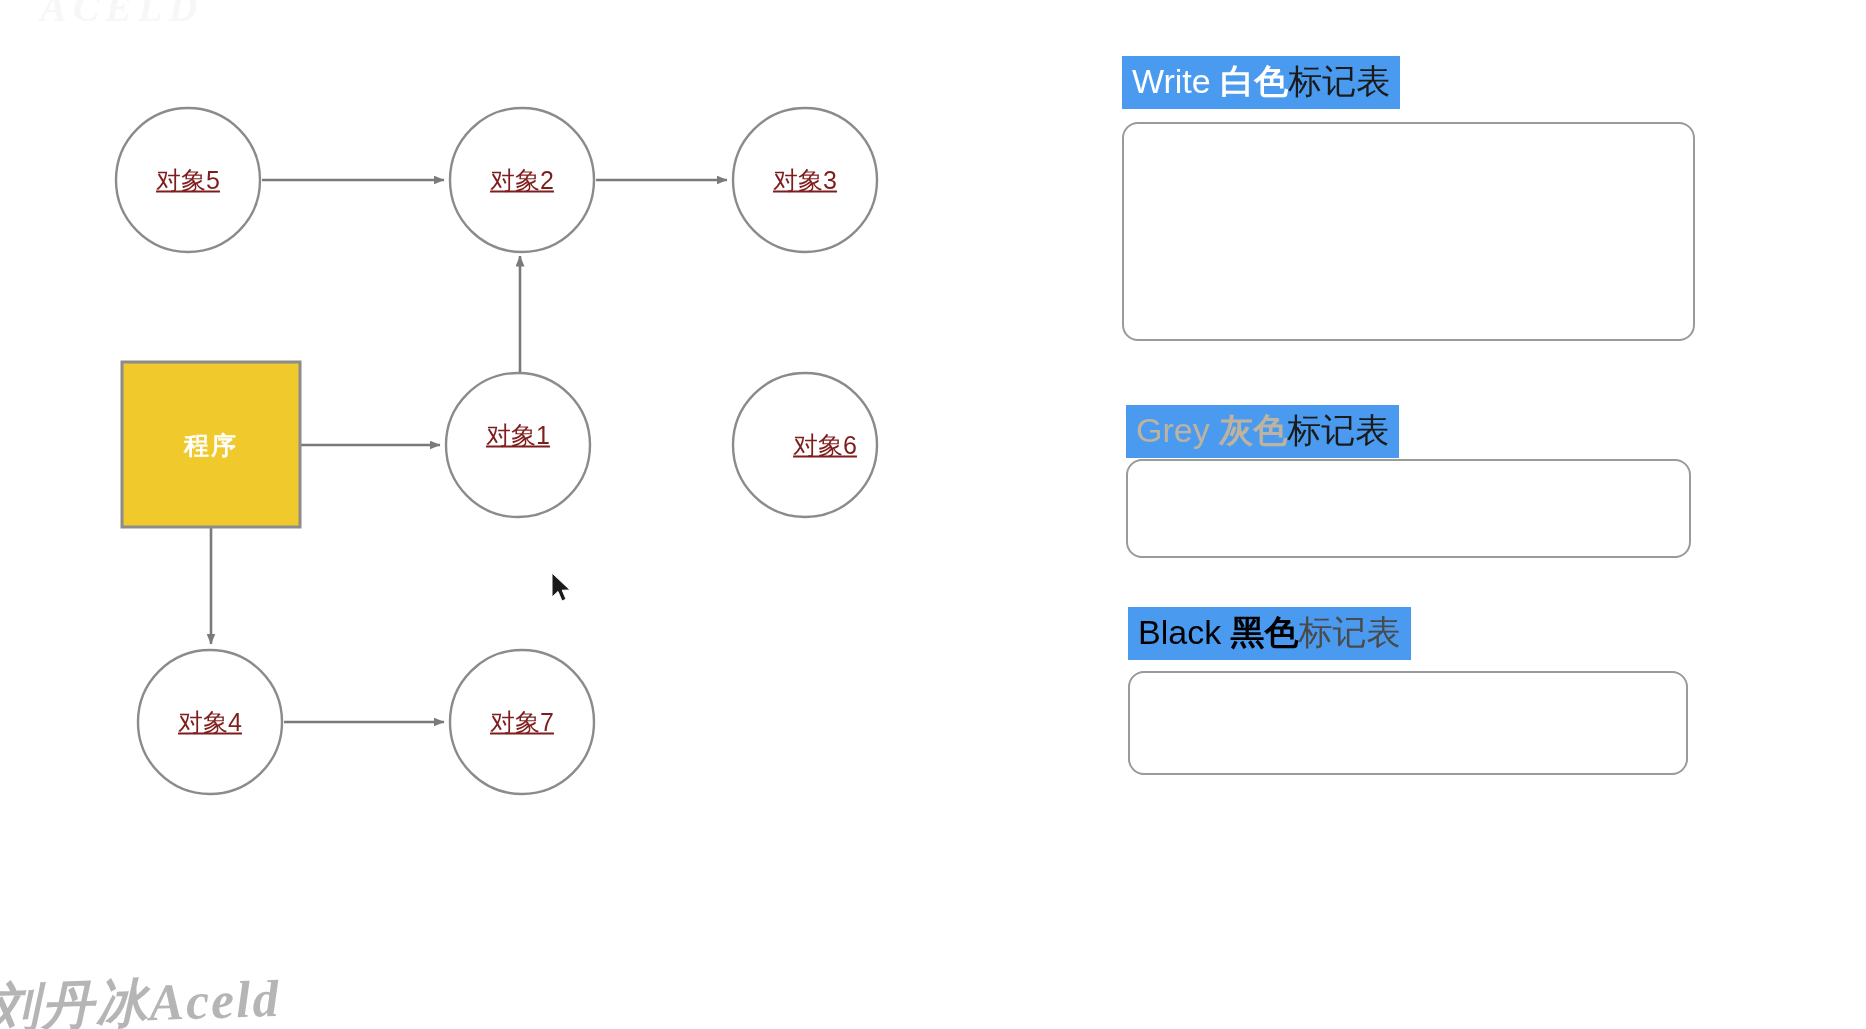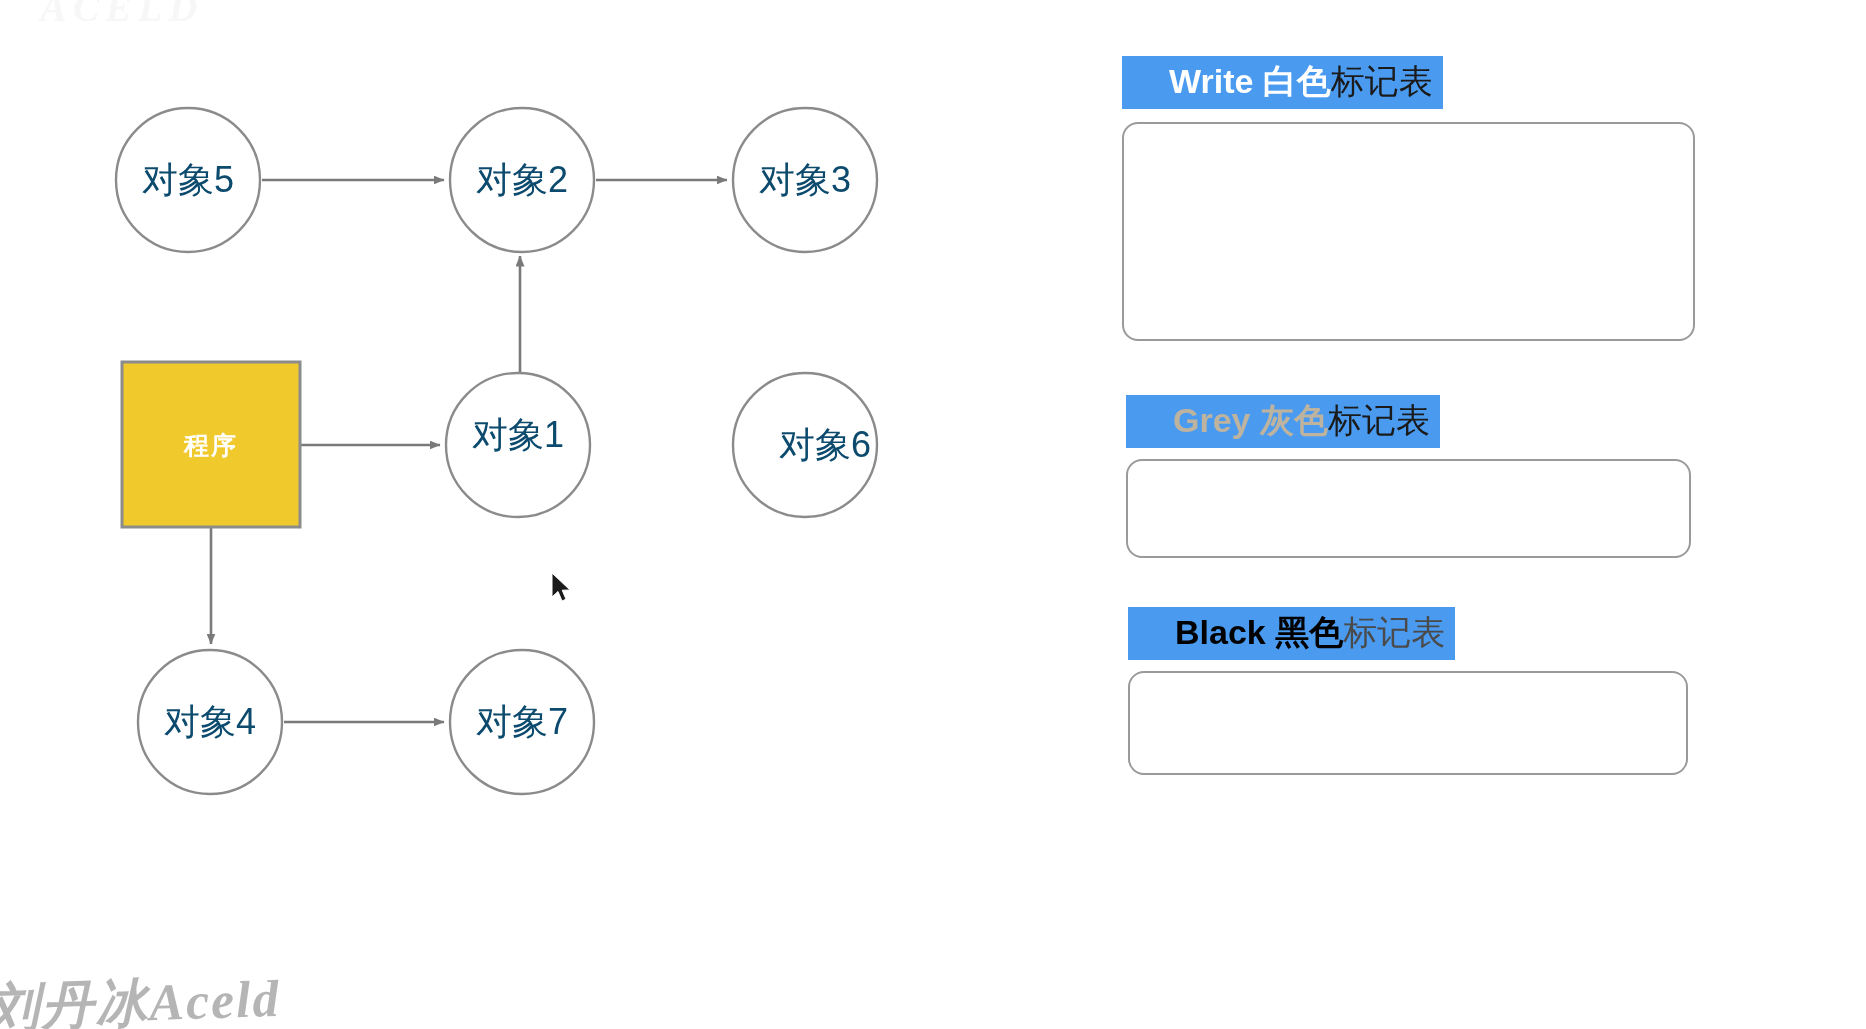--- a/index.html
+++ b/index.html
@@ -58,24 +58,25 @@
   
   #graph-svg {
     position: absolute;
     left: 0; top: 0;
     width: 1030px;
     height: 840px;
   }
   .node-label {
     position: absolute;
     transform: translate(-50%, -50%);
-    font-size: 36px;
-    color: #0c4a6e;
+    font-size: 25px;
+    color: #7f1d1d;
     white-space: nowrap;
     font-family: "Liberation Sans", "DejaVu Sans", sans-serif;
+    text-decoration: underline;
   }
   .proc-label {
     position: absolute;
     transform: translate(-50%, -50%);
     font-size: 25px;
     color: #ffffff;
     font-weight: bold;
     white-space: nowrap;
     letter-spacing: 2px;
   }
@@ -85,21 +86,21 @@
   .table-label {
     position: absolute;
     background: #4a9bf0;
     padding: 2px 10px 4px 10px;
     font-size: 34px;
     font-weight: bold;
     white-space: nowrap;
     line-height: 1.38;
     z-index: 3;
   }
-  .lbl-en { font-weight: bold; margin-left: 37px; }
+  .lbl-en { font-weight: normal; }
   .lbl-cn1 { font-weight: bold; }
   .lbl-cn2 { font-weight: normal; }
   .table-box {
     position: absolute;
     background: #ffffff;
     border: 2px solid #9a9a9a;
     border-radius: 16px;
     box-sizing: border-box;
     z-index: 1;
   }
@@ -168,21 +169,21 @@
 
   <div class="table-group">
     <div class="table-box" style="left:1122px; top:122px; width:573px; height:219px;"></div>
     <div class="table-label" style="left:1122px; top:56px;">
       <span class="lbl-en" style="color:#ffffff">Write</span><span class="lbl-cn1" style="color:#ffffff"> 白色</span><span class="lbl-cn2" style="color:#1a1a1a">标记表</span>
     </div>
   </div>
 
   <div class="table-group">
     <div class="table-box" style="left:1126px; top:459px; width:565px; height:99px;"></div>
-    <div class="table-label" style="left:1126px; top:395px;">
+    <div class="table-label" style="left:1126px; top:405px;">
       <span class="lbl-en" style="color:#bdb39e">Grey</span><span class="lbl-cn1" style="color:#bdb39e"> 灰色</span><span class="lbl-cn2" style="color:#1a1a1a">标记表</span>
     </div>
   </div>
 
   <div class="table-group">
     <div class="table-box" style="left:1128px; top:671px; width:560px; height:104px;"></div>
     <div class="table-label" style="left:1128px; top:607px;">
       <span class="lbl-en" style="color:#000000">Black</span><span class="lbl-cn1" style="color:#000000"> 黑色</span><span class="lbl-cn2" style="color:#4a4a4a">标记表</span>
     </div>
   </div>

